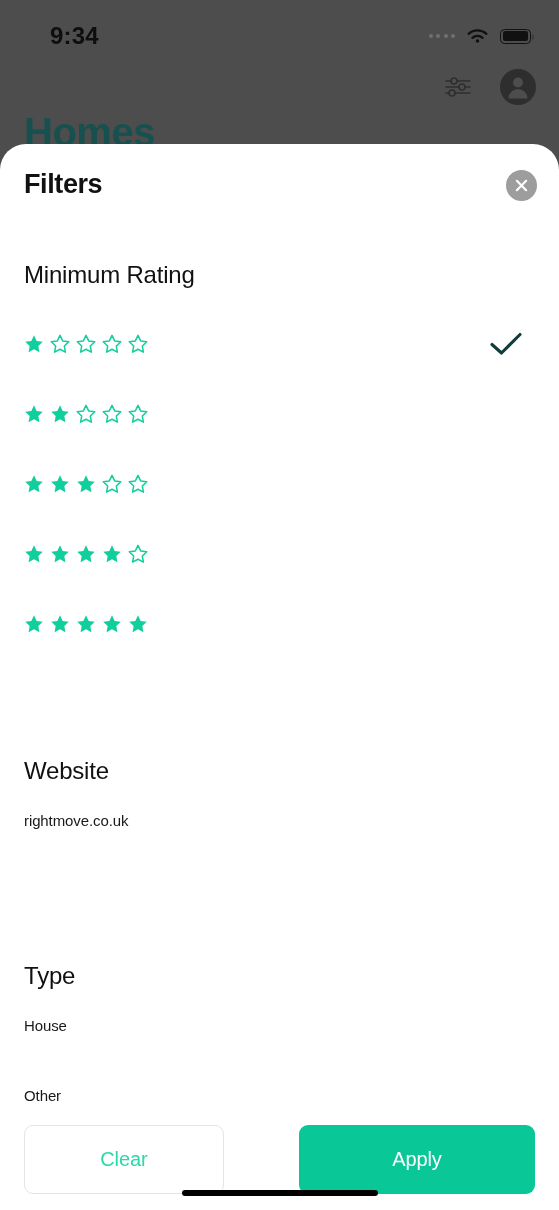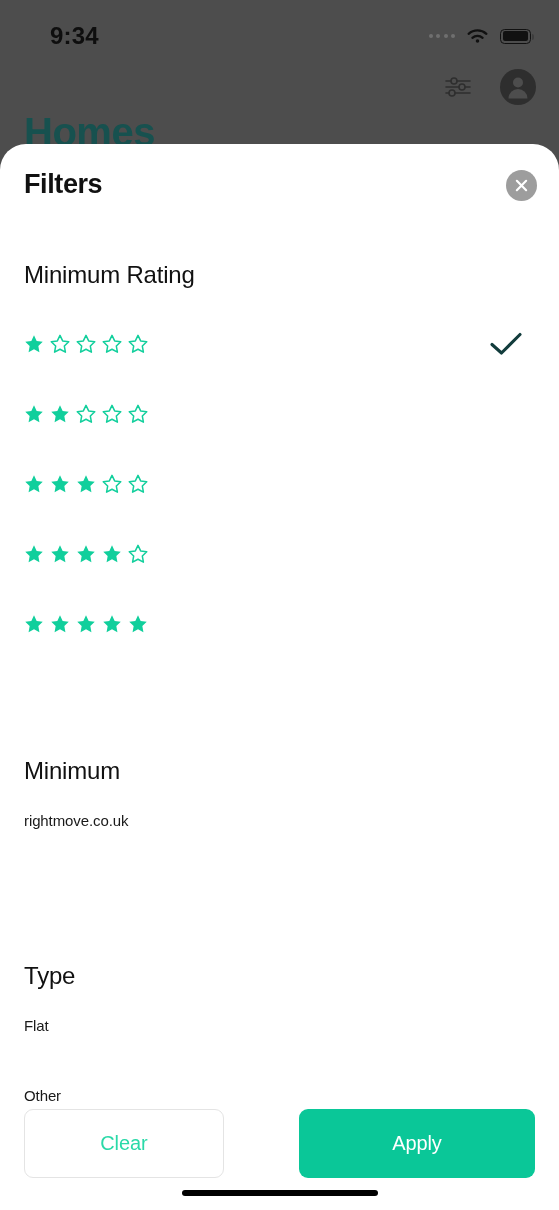--- a/index.html
+++ b/index.html
@@ -135,21 +135,21 @@
 
   .website-block { position:absolute; left:24px; right:24px; top:551px; }
   .type-block    { position:absolute; left:24px; right:24px; top:756px; }
   .website-block .option-row, .type-block .option-row { height:70px; }
 
   
   .sheet-footer {
     flex:0 0 auto;
     padding:0 24px 0 24px;
     height:101px;
-    display:flex; align-items:flex-start; gap:75px;
+    display:flex; align-items:center; gap:75px;
   }
   .btn {
     height:69px;
     border-radius:9px;
     font-size:20px;
     font-family:"Liberation Sans", sans-serif;
     display:flex; align-items:center; justify-content:center;
     cursor:pointer;
     letter-spacing:-0.1px;
   }
@@ -355,27 +355,27 @@
                 <path d="M12 1.6l3.2 6.7 7.3 1-5.3 5.2 1.3 7.3L12 18.3 5.5 21.8l1.3-7.3L1.5 9.3l7.3-1z" fill="#11cf9c"></path>
               </svg>
           </div>
           <svg class="check hidden" viewBox="0 0 34 26">
               <path d="M3 13.5 L12.5 22 L31 3.5" stroke="#123c3c" stroke-width="3.1" fill="none" stroke-linecap="round" stroke-linejoin="round"></path>
             </svg>
         </div>
       </div>
 
       <div class="website-block">
-        <div class="section-title web-title">Minimum</div>
+        <div class="section-title web-title">Website</div>
         <div class="option-row">rightmove.co.uk</div>
       </div>
 
       <div class="type-block">
         <div class="section-title type-title">Type</div>
-        <div class="option-row">Flat</div>
+        <div class="option-row">House</div>
         <div class="option-row">Other</div>
       </div>
 
     </div>
 
     <div class="sheet-footer">
       <button class="btn btn-clear">Clear</button>
       <button class="btn btn-apply">Apply</button>
     </div>
 

